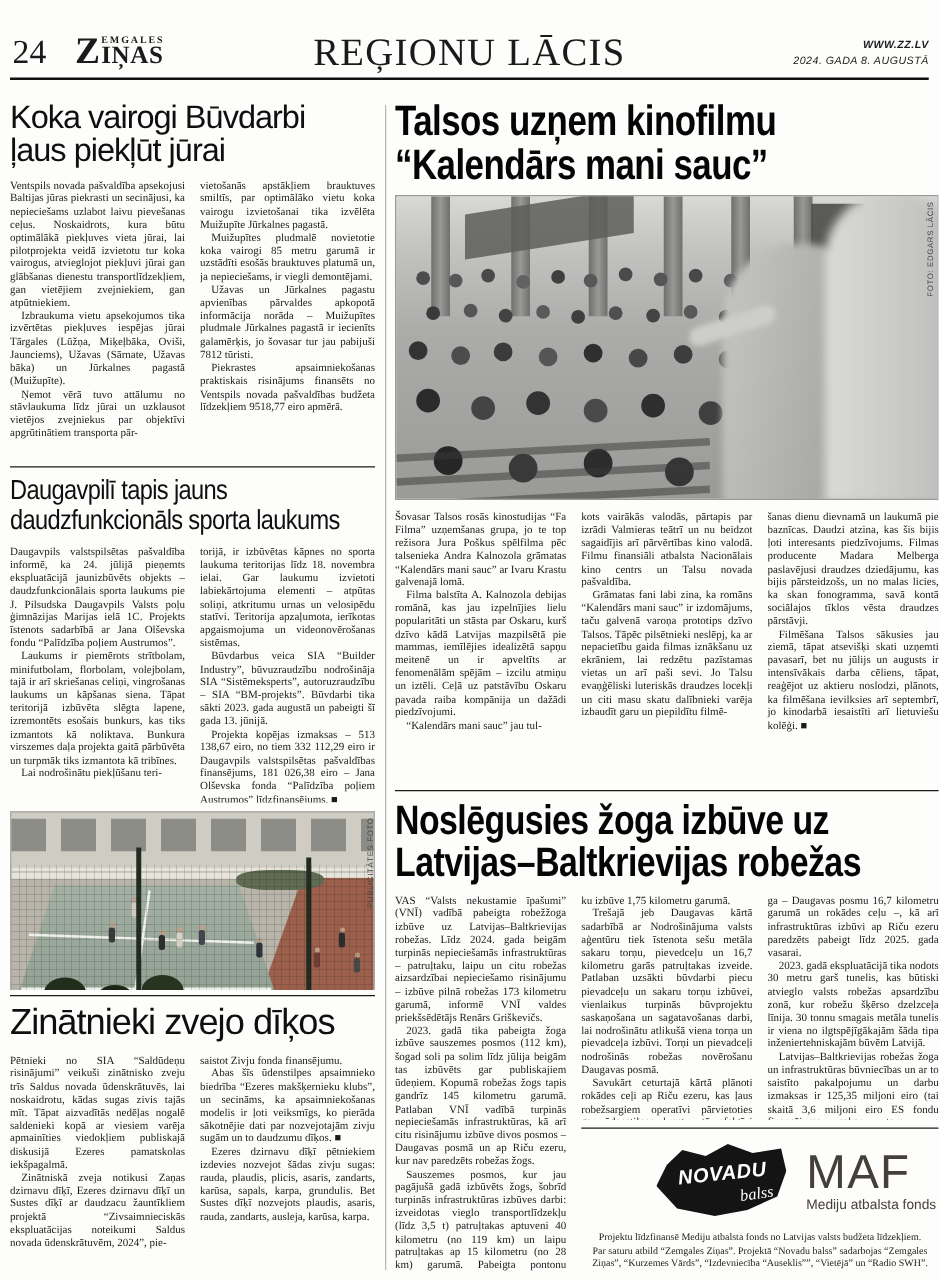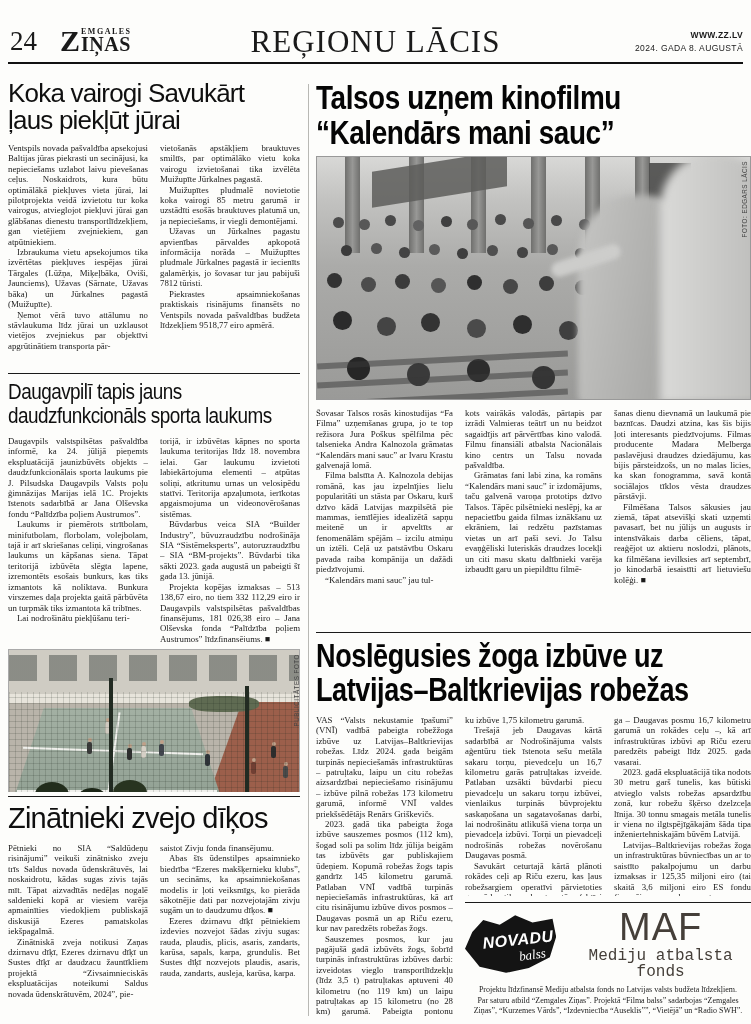--- a/index.html
+++ b/index.html
@@ -8,21 +8,21 @@
   
   #header{position:absolute;left:8px;top:24px;width:735px;height:40px;}
   .pagenum{position:absolute;left:2px;top:2px;font-size:27px;font-family:"Liberation Serif",serif;}
   .nameplate{position:absolute;left:52px;top:4px;display:flex;align-items:flex-start;}
   .np-z{font-family:"Liberation Serif",serif;font-weight:bold;font-size:30px;line-height:.85;}
   .np-rest{display:inline-block;margin-left:1px;}
   .np-top{display:block;font-family:"Liberation Serif",serif;font-weight:bold;font-size:8px;letter-spacing:1.5px;line-height:1;}
   .np-bottom{display:block;font-family:"Liberation Serif",serif;font-weight:bold;font-size:20px;line-height:.8;letter-spacing:.5px;}
   .section-title{position:absolute;left:0;right:0;top:2px;text-align:center;
        font-family:"Liberation Serif",serif;font-size:31px;letter-spacing:1px;line-height:1;}
-  .hdr-right{position:absolute;right:0;top:6px;text-align:right;font-family:"Liberation Sans",sans-serif;}
+  .hdr-right{position:absolute;right:0;top:6px;text-align:right;font-family:"Liberation Sans",sans-serif;font-style:italic;}
   .hdr-web{font-size:8.5px;font-weight:bold;letter-spacing:.4px;}
   .hdr-date{font-size:8.5px;letter-spacing:.4px;margin-top:3px;}
   .hdr-rule{position:absolute;left:8px;top:62px;width:735px;height:2px;background:#111;}
   
   #main{position:absolute;left:8px;top:76px;width:735px;height:948px;}
   .vdiv{position:absolute;left:300px;top:8px;width:1px;height:932px;background:#b8b8b4;}
   .hdiv{position:absolute;background:#1a1a1a;height:1px;}
   
   .hl-light{font-family:"Liberation Sans","DejaVu Sans",sans-serif;font-weight:400;color:#0f0f0f;}
   .hl-bold{font-family:"Liberation Sans","DejaVu Sans",sans-serif;font-weight:bold;color:#050505;}
@@ -114,23 +114,23 @@
   .sp-person::before{content:"";position:absolute;top:-4px;left:.5px;width:4px;height:4px;border-radius:50%;background:#bfa089;}
   
   .logos{display:flex;justify-content:flex-end;align-items:center;gap:16px;margin-top:8px;padding-right:2px;height:66px;}
   .novadu{position:relative;width:104px;height:60px;background:#141414;
       clip-path:polygon(8% 30%,20% 10%,38% 18%,55% 2%,74% 14%,96% 8%,100% 38%,93% 72%,70% 90%,45% 98%,16% 88%,0 58%);}
   .novadu-word{position:absolute;left:7px;top:17px;width:92px;text-align:center;color:#fff;
       font-family:"Liberation Sans",sans-serif;font-weight:bold;font-style:italic;font-size:16px;
       letter-spacing:.5px;transform:rotate(-6deg);}
   .novadu-sub{position:absolute;right:10px;top:33px;color:#fff;font-family:"Liberation Serif",serif;
       font-style:italic;font-size:13px;transform:rotate(-8deg);}
-  .maf{text-align:center;line-height:1;}
+  .maf{text-align:left;line-height:1;}
   .maf-word{font-family:"Liberation Sans","DejaVu Sans",sans-serif;font-size:38px;letter-spacing:1px;color:#453f39;}
-  .maf-sub{font-family:Liberation Mono, monospace;font-size:16px;color:#453f39;margin-top:2px;}
+  .maf-sub{font-family:Liberation Sans, sans-serif;font-size:11px;color:#453f39;margin-top:2px;}
   .fineprint{margin-top:8px;text-align:center;font-size:8px;line-height:10.5px;color:#222;
       font-family:"Liberation Serif",serif;white-space:nowrap;}
 </style>
 </head>
 <body>
 
 <div id="header">
   <div class="pagenum">24</div>
   <div class="nameplate">
     <span class="np-z">Z</span>
@@ -145,21 +145,21 @@
     <div class="hdr-date">2024. GADA 8. AUGUSTĀ</div>
   </div>
 </div>
 <div class="hdr-rule"></div>
 
 <div id="main">
   <div class="vdiv"></div>
 
   <div id="art-koka">
     <h1 class="hl-light" style="margin:0;">
-        <span class="hl-line">Koka vairogi Savukārt</span>
+        <span class="hl-line">Koka vairogi Būvdarbi</span>
         <span class="hl-line">ļaus piekļūt jūrai</span>
       </h1>
     <div class="cols">
       <div class="col colL">
           <p class="">Ventspils novada pašvaldība apsekojusi Baltijas jūras piekrasti un secinājusi, ka nepieciešams uzlabot laivu pievešanas ceļus. Noskaidrots, kura būtu optimālākā piekļuves vieta jūrai, lai pilotprojekta veidā izvietotu tur koka vairogus, atvieglojot piekļuvi jūrai gan glābšanas dienestu transportlīdzekļiem, gan vietējiem zvejniekiem, gan atpūtniekiem.</p>
           <p class="ind">Izbraukuma vietu apsekojumos tika izvērtētas piekļuves iespējas jūrai Tārgales (Lūžņa, Miķeļbāka, Oviši, Jaunciems), Užavas (Sārnate, Užavas bāka) un Jūrkalnes pagastā (Muižupīte).</p>
           <p class="ind">Ņemot vērā tuvo attālumu no stāvlaukuma līdz jūrai un uzklausot vietējos zvejniekus par objektīvi apgrūtinātiem transporta pār-</p>
         </div>
       <div class="colgapL"></div>
       <div class="col colL">
@@ -311,19 +311,19 @@
             <div class="novadu-word">NOVADU</div>
             <div class="novadu-sub">balss</div>
           </div>
           <div class="maf">
             <div class="maf-word">MAF</div>
             <div class="maf-sub">Mediju atbalsta fonds</div>
           </div>
         </div>
         <div class="fineprint">
             <span class="hl-line">Projektu līdzfinansē Mediju atbalsta fonds no Latvijas valsts budžeta līdzekļiem.</span>
-            <span class="hl-line">Par saturu atbild “Zemgales Ziņas”. Projektā “Filma balss” sadarbojas “Zemgales</span>
+            <span class="hl-line">Par saturu atbild “Zemgales Ziņas”. Projektā “Novadu balss” sadarbojas “Zemgales</span>
             <span class="hl-line">Ziņas”, “Kurzemes Vārds”, “Izdevniecība “Auseklis””, “Vietējā” un “Radio SWH”.</span>
           </div>
       </div>
     </div>
   </div>
 </div>
 
 </body></html>

